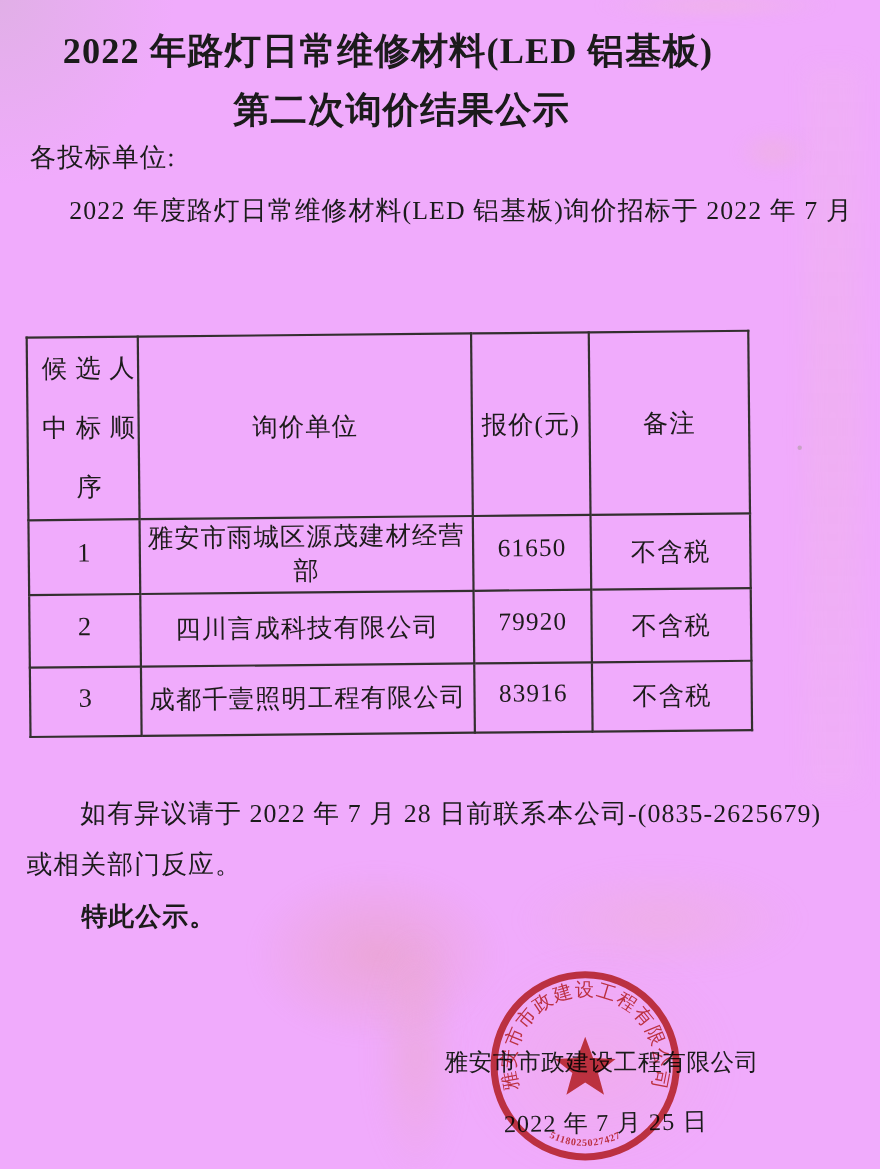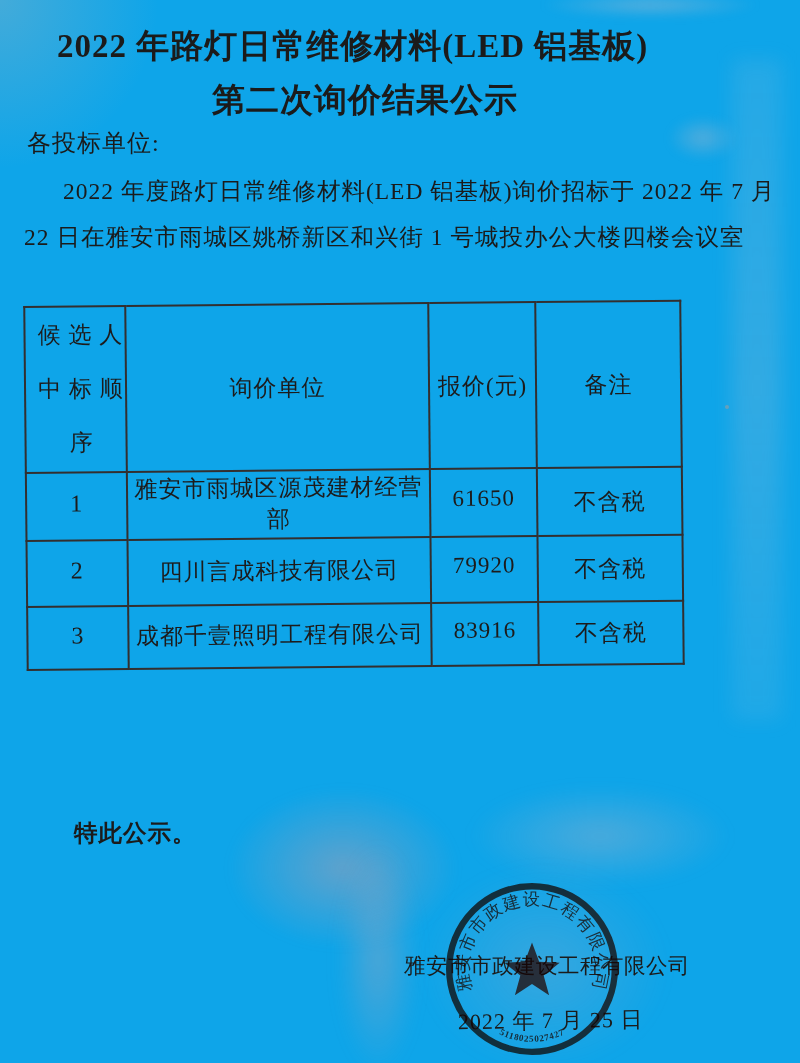--- a/index.html
+++ b/index.html
@@ -1,19 +1,19 @@
 <!DOCTYPE html>
 <html><head>
 <meta charset="utf-8">
 <style>
   html,body { margin:0; padding:0; }
   .page {
     position:relative;
     width:800px; height:1063px;
-    background:#0ea5e9;
+    background:#f0abfc;
     overflow:hidden;
     font-family:"Liberation Serif","DejaVu Serif",serif;
     color:#1b1b1b;
   }
   .corner-shade {
     position:absolute; left:0; top:0; width:160px; height:170px;
     background:radial-gradient(ellipse at 0% 0%, rgba(190,185,182,.30), transparent 70%);
     pointer-events:none;
   }
   .edge-band {
@@ -92,21 +92,20 @@
   <div class="smudge sm4"></div>
   <div class="smudge sm5"></div>
   <div class="smudge sm6"></div>
   <div class="speck"></div>
 
   <div class="abs title t1">2022 年路灯日常维修材料(LED 铝基板)</div>
   <div class="abs body-line salutation">各投标单位:</div>
 
   <div class="abs title t2">第二次询价结果公示</div>
   <div class="abs body-line p1">2022 年度路灯日常维修材料(LED 铝基板)询价招标于 2022 年 7 月</div>
-  <div class="abs body-line p2">22 日在雅安市雨城区姚桥新区和兴街 1 号城投办公大楼四楼会议室</div>
 
   <div class="table-wrap">
     <table class="results">
       <colgroup>
           <col style="width:101px">
           <col style="width:303px">
           <col style="width:107px">
           <col style="width:145px">
         </colgroup>
       <tbody>
@@ -133,20 +132,22 @@
       <tr class="r3">
         <td class="rank">3</td>
         <td class="company">成都千壹照明工程有限公司</td>
         <td class="price">83916</td>
         <td>不含税</td>
       </tr>
     </tbody>
       </table>
   </div>
 
+  <div class="abs body-line objection1">如有异议请于 2022 年 7 月 28 日前联系本公司-(0835-2625679)</div>
+  <div class="abs body-line objection2">或相关部门反应。</div>
   <div class="abs body-line closing">特此公示。</div>
 
   <div class="abs sig-company">雅安市市政建设工程有限公司</div>
   <div class="abs sig-date">2022 年 7 月 25 日</div>
 
   <svg class="seal" viewBox="0 0 200 200">
     <circle cx="100" cy="100" r="91" fill="none" stroke="#c43a34" stroke-width="7"></circle>
     <polygon points="100,71 107.9,92.1 130.4,93.1 112.8,107.2 118.8,128.9 100,116.5 81.2,128.9 87.2,107.2 69.6,93.1 92.1,92.1" fill="#c43a34"></polygon>
     <path id="sealTopArc" d="M 34.2,123.9 A 70,70 0 1 1 165.8,123.9" fill="none"></path>
     <path id="sealBottomArc" d="M 38.7,151.4 A 80,80 0 0 0 161.3,151.4" fill="none"></path>

